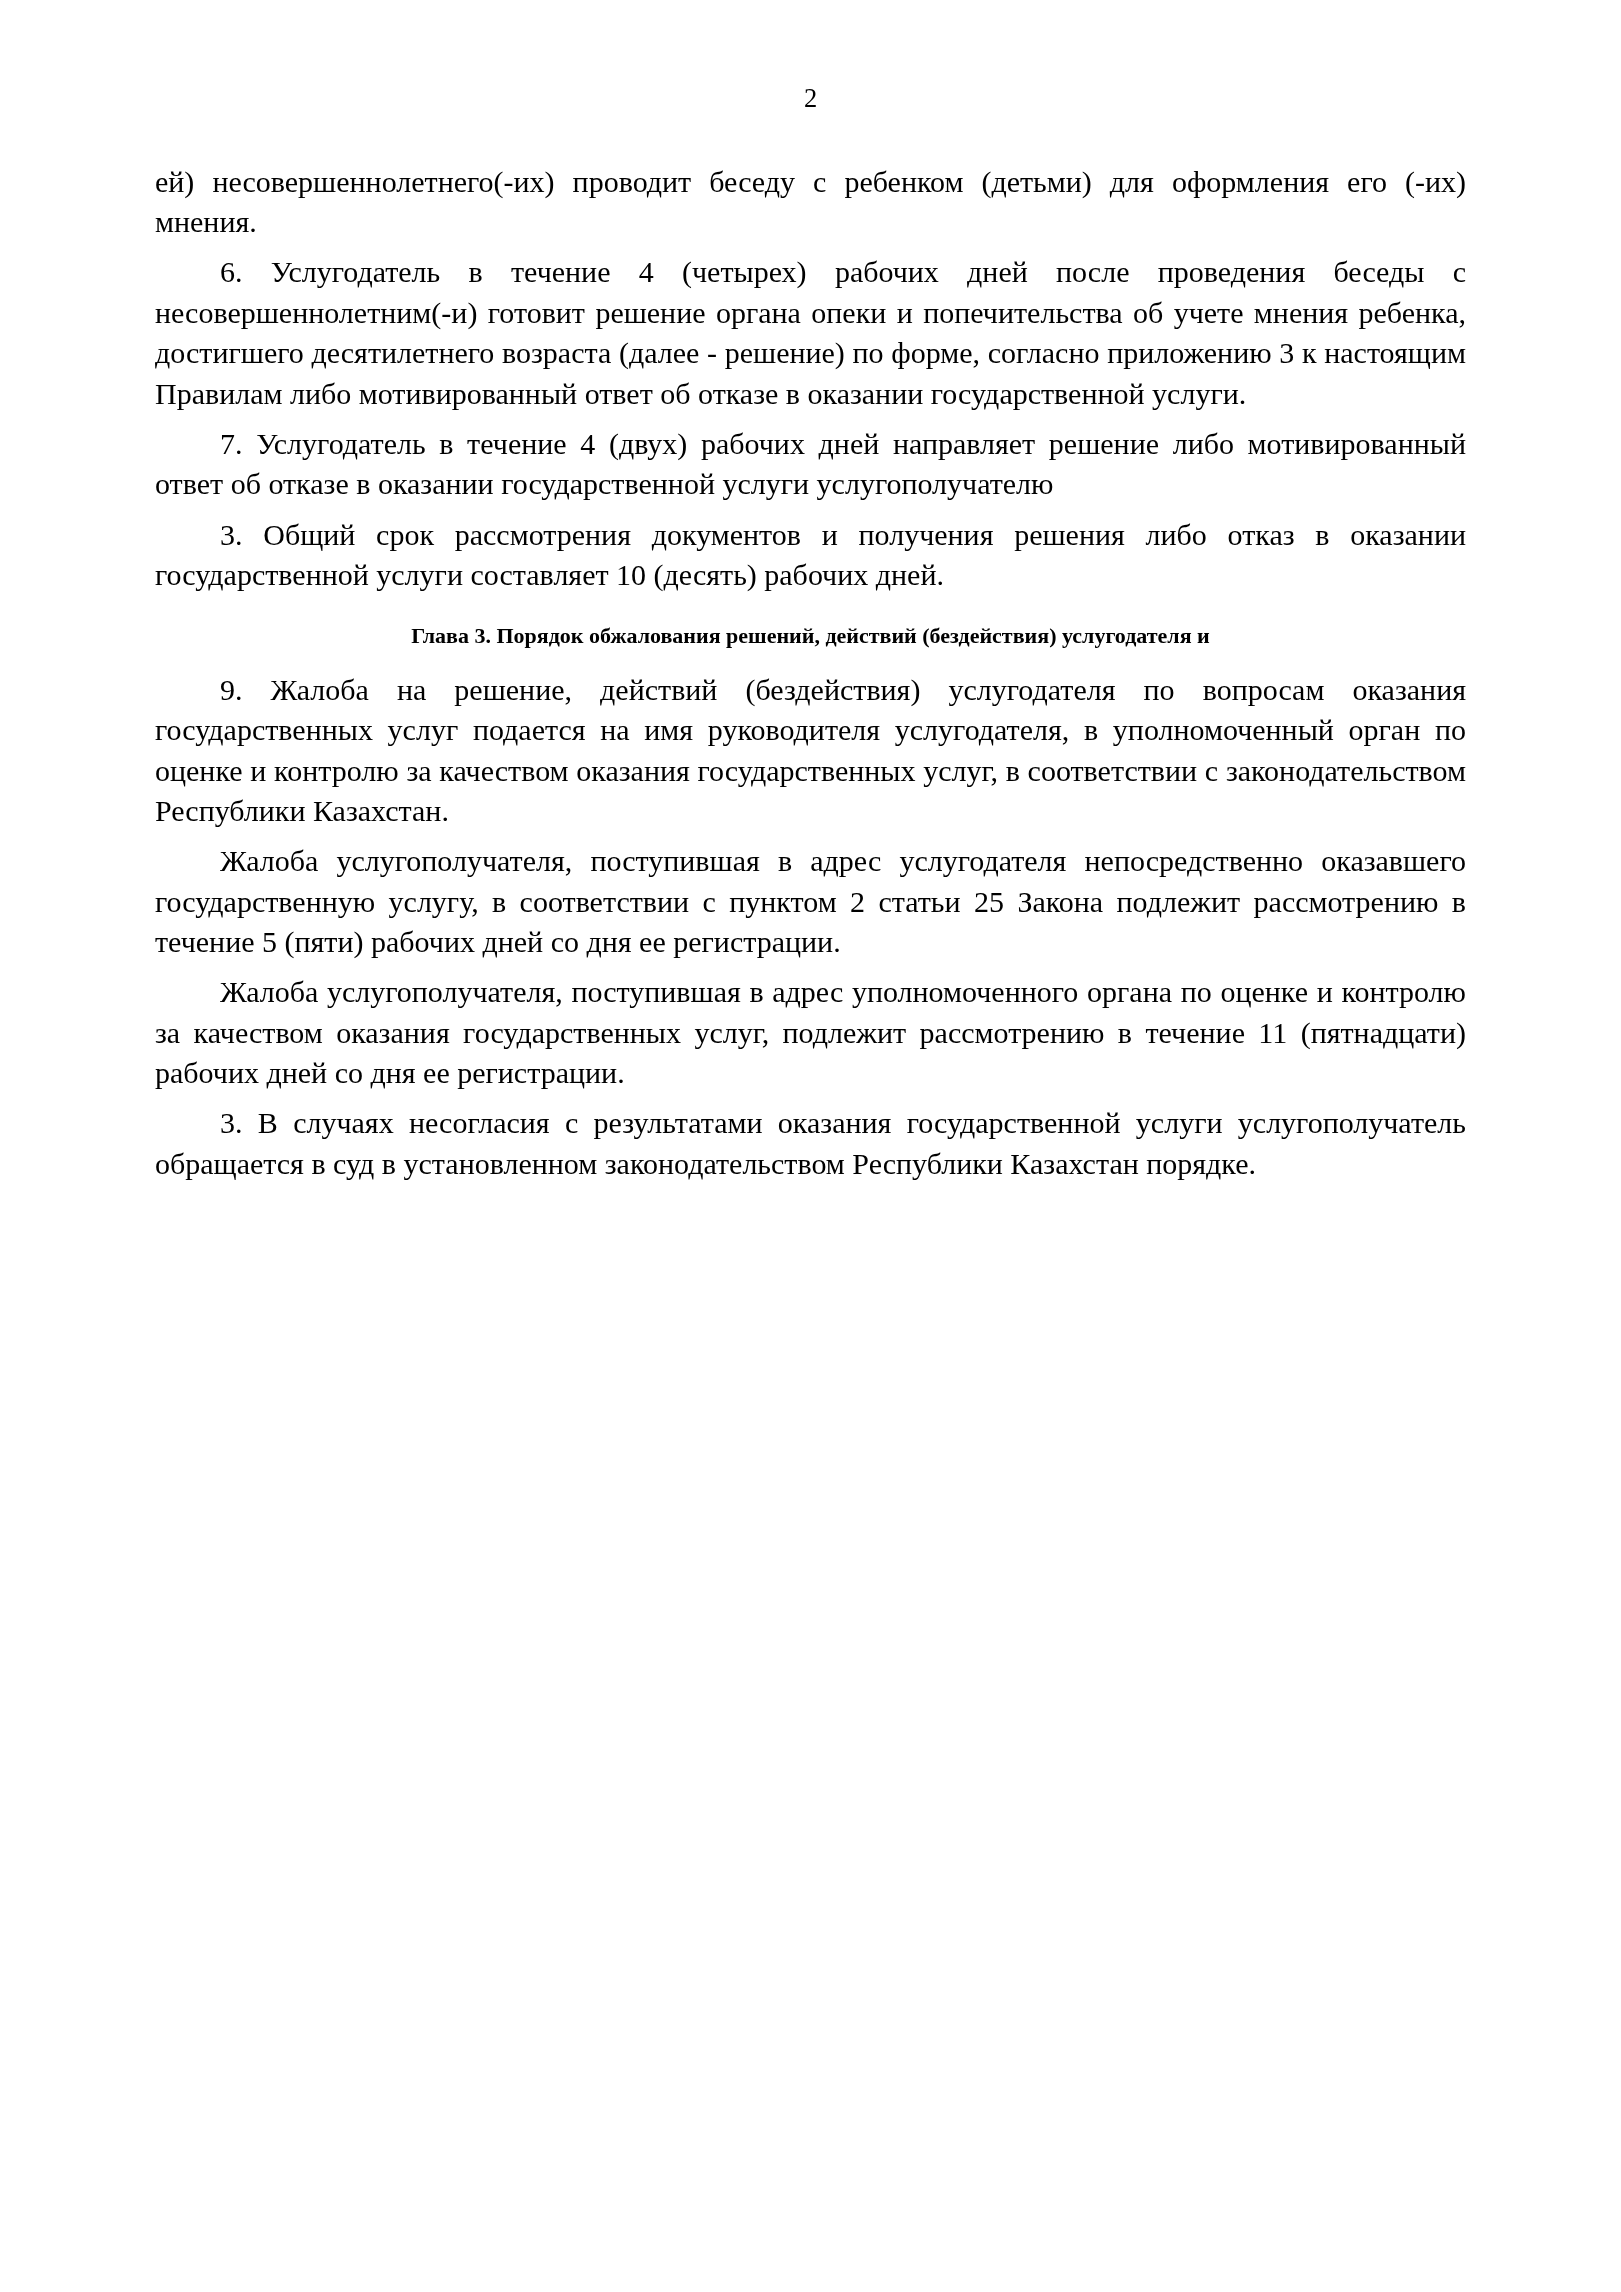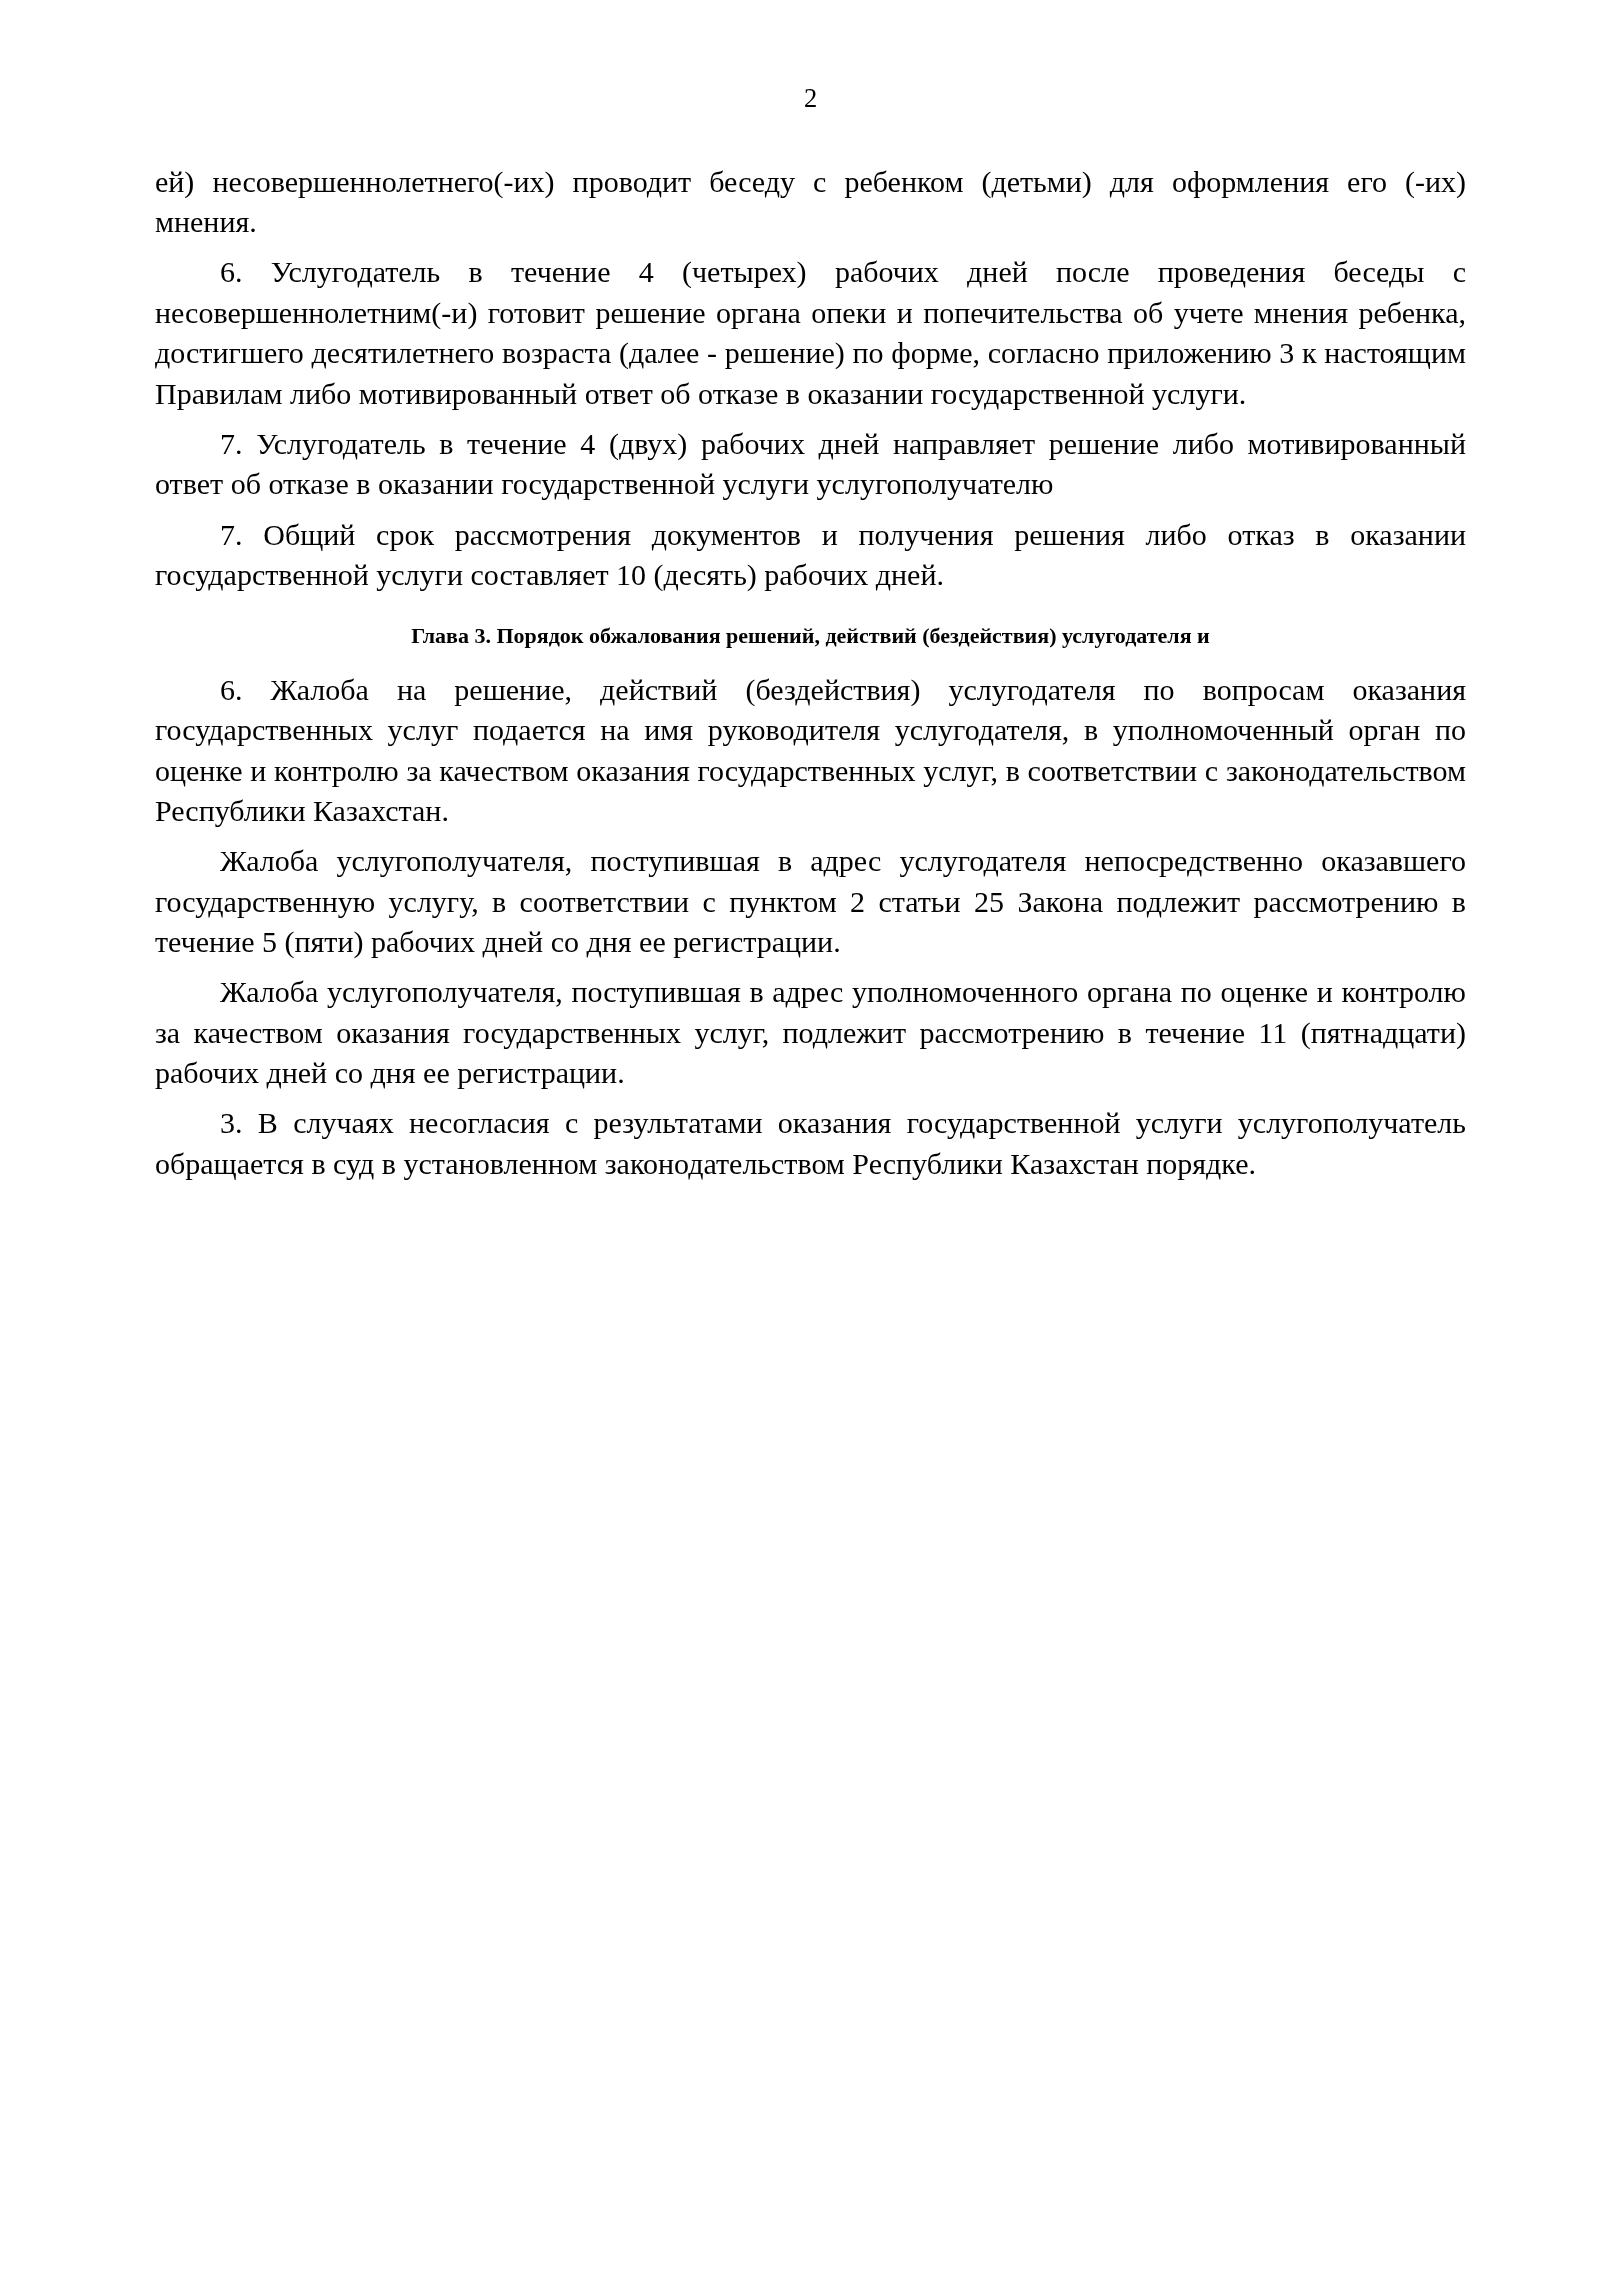--- a/index.html
+++ b/index.html
@@ -62,27 +62,27 @@
   <div class="page-number">2</div>
 
   <div class="doc-body">
 
     <p class="para">ей) несовершеннолетнего(-их) проводит беседу с ребенком (детьми) для оформления его (-их) мнения.</p>
 
     <p class="para indent">6. Услугодатель в течение 4 (четырех) рабочих дней после проведения беседы с несовершеннолетним(-и) готовит решение органа опеки и попечительства об учете мнения ребенка, достигшего десятилетнего возраста (далее - решение) по форме, согласно приложению 3 к настоящим Правилам либо мотивированный ответ об отказе в оказании государственной услуги.</p>
 
     <p class="para indent">7. Услугодатель в течение 4 (двух) рабочих дней направляет решение либо мотивированный ответ об отказе в оказании государственной услуги услугополучателю</p>
 
-    <p class="para indent">7. Общий срок рассмотрения документов и получения решения либо отказ в оказании государственной услуги составляет 10 (десять) рабочих дней.</p>
+    <p class="para indent">3. Общий срок рассмотрения документов и получения решения либо отказ в оказании государственной услуги составляет 10 (десять) рабочих дней.</p>
 
     <h2 class="chapter-heading">
       <span>Глава 3. Порядок обжалования решений, действий (бездействия) услугодателя и</span>
     </h2>
 
-    <p class="para indent">6. Жалоба на решение, действий (бездействия) услугодателя по вопросам оказания государственных услуг подается на имя руководителя услугодателя, в уполномоченный орган по оценке и контролю за качеством оказания государственных услуг, в соответствии с законодательством Республики Казахстан.</p>
+    <p class="para indent">9. Жалоба на решение, действий (бездействия) услугодателя по вопросам оказания государственных услуг подается на имя руководителя услугодателя, в уполномоченный орган по оценке и контролю за качеством оказания государственных услуг, в соответствии с законодательством Республики Казахстан.</p>
 
     <p class="para indent">Жалоба услугополучателя, поступившая в адрес услугодателя непосредственно оказавшего государственную услугу, в соответствии с пунктом 2 статьи 25 Закона подлежит рассмотрению в течение 5 (пяти) рабочих дней со дня ее регистрации.</p>
 
     <p class="para indent">Жалоба услугополучателя, поступившая в адрес уполномоченного органа по оценке и контролю за качеством оказания государственных услуг, подлежит рассмотрению в течение 11 (пятнадцати) рабочих дней со дня ее регистрации.</p>
 
     <p class="para indent">3. В случаях несогласия с результатами оказания государственной услуги услугополучатель обращается в суд в установленном законодательством Республики Казахстан порядке.</p>
 
   </div>
 </div>
 

